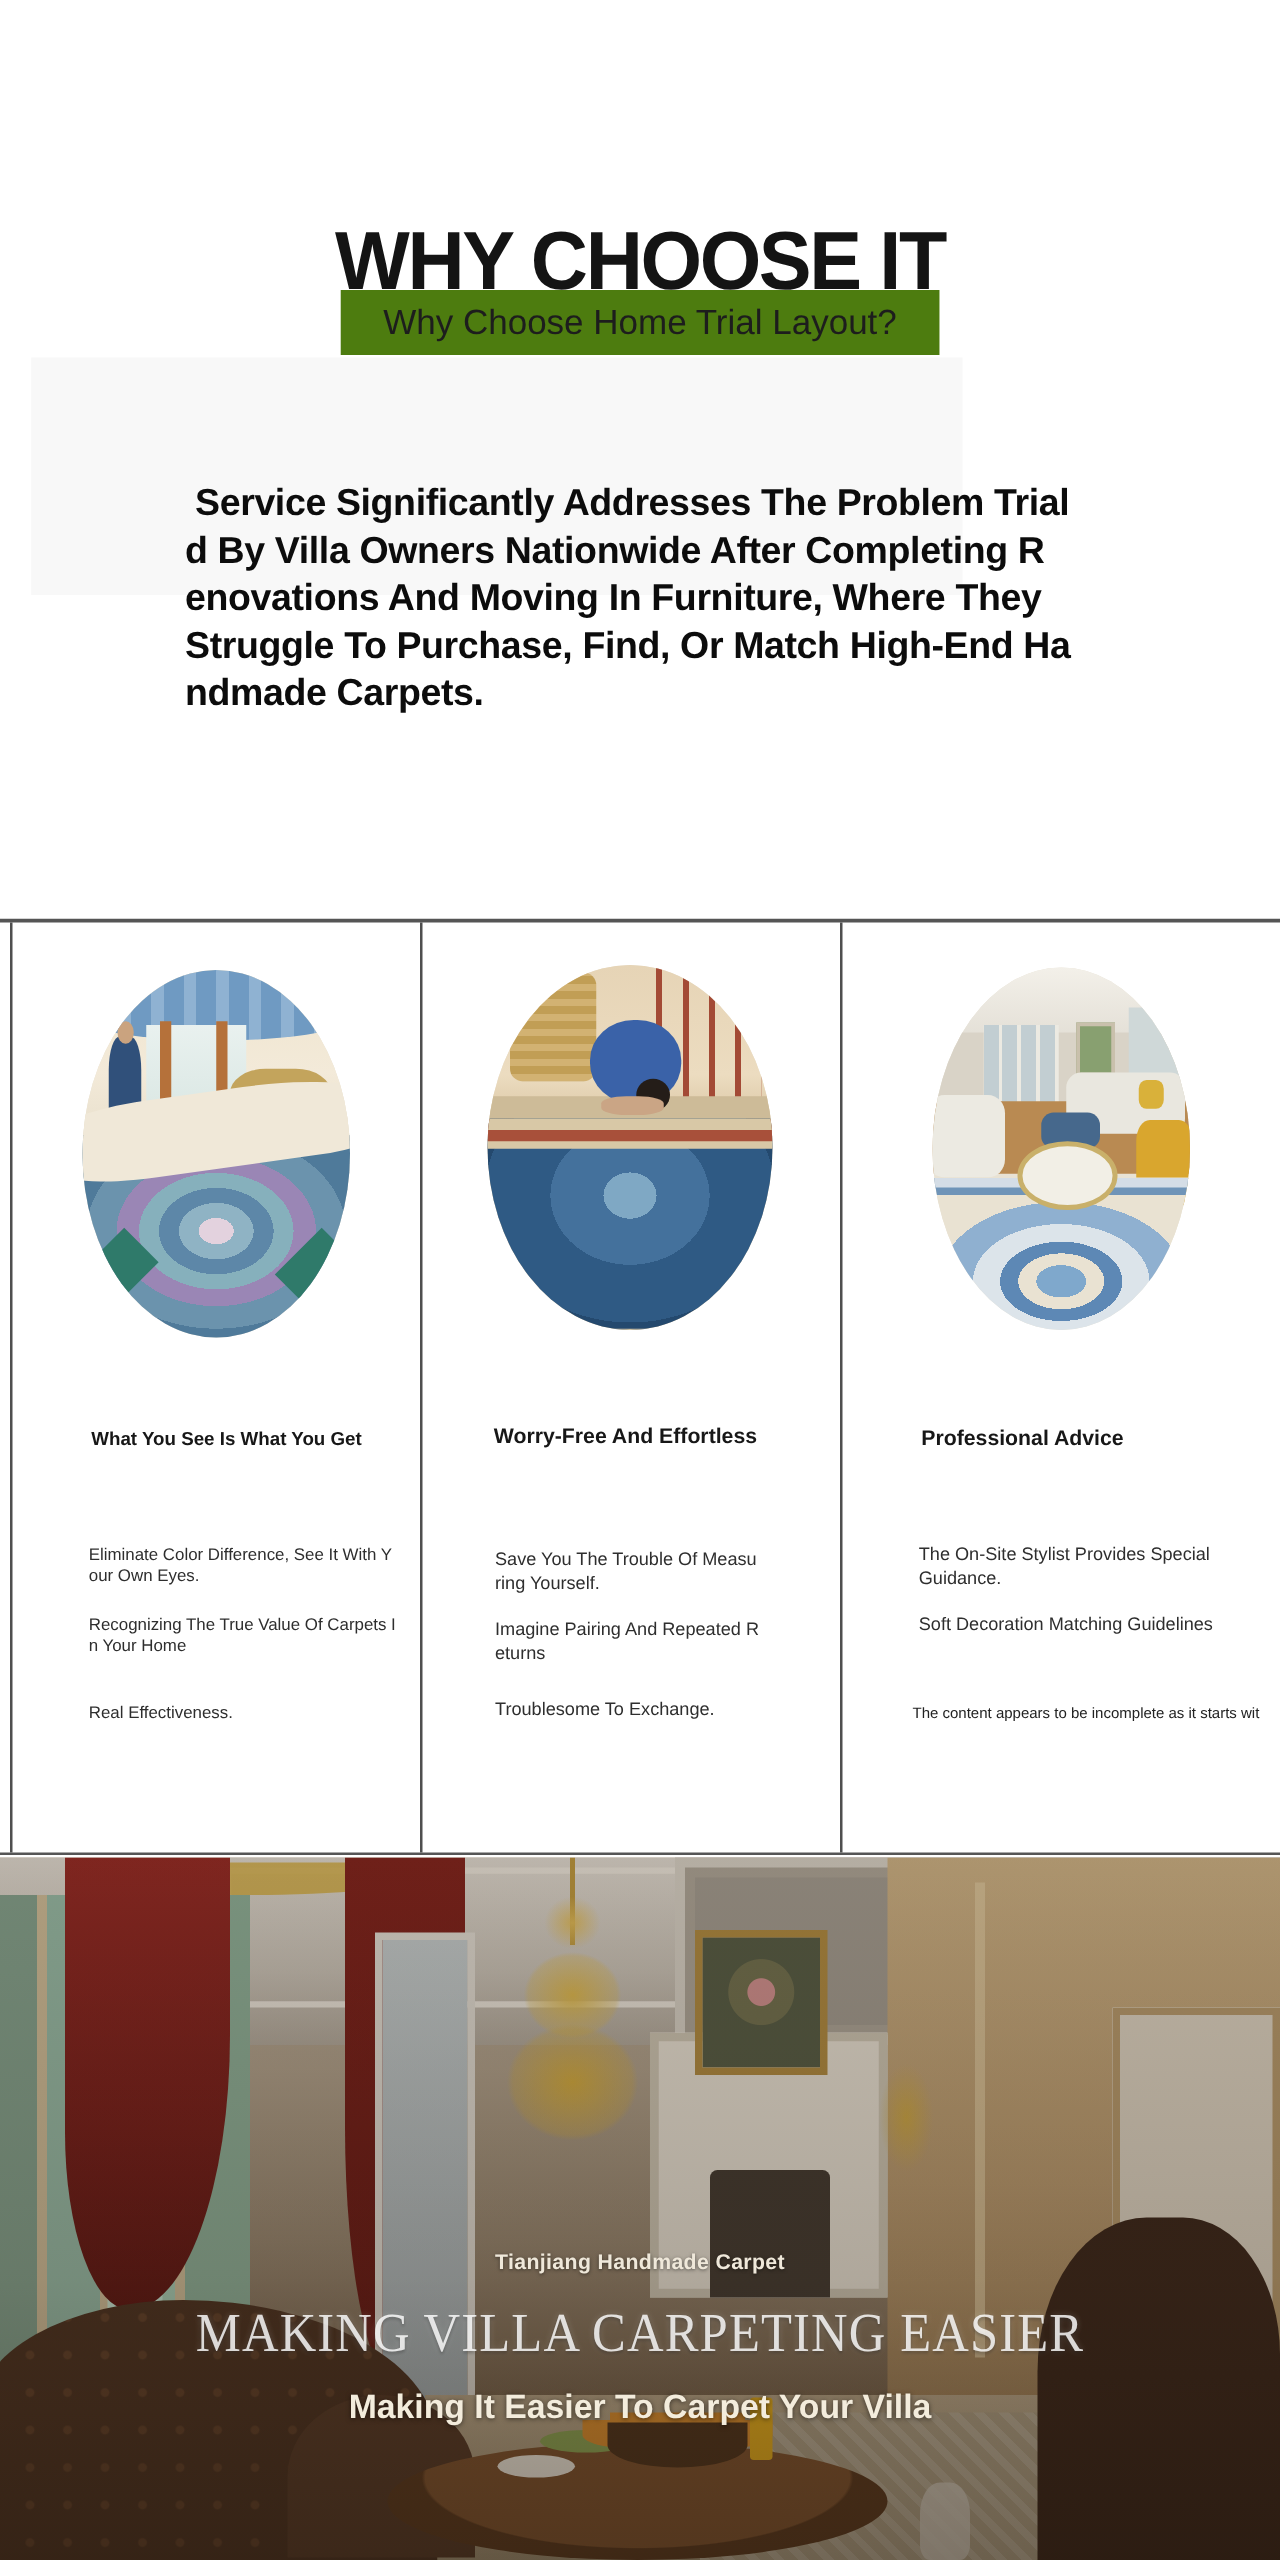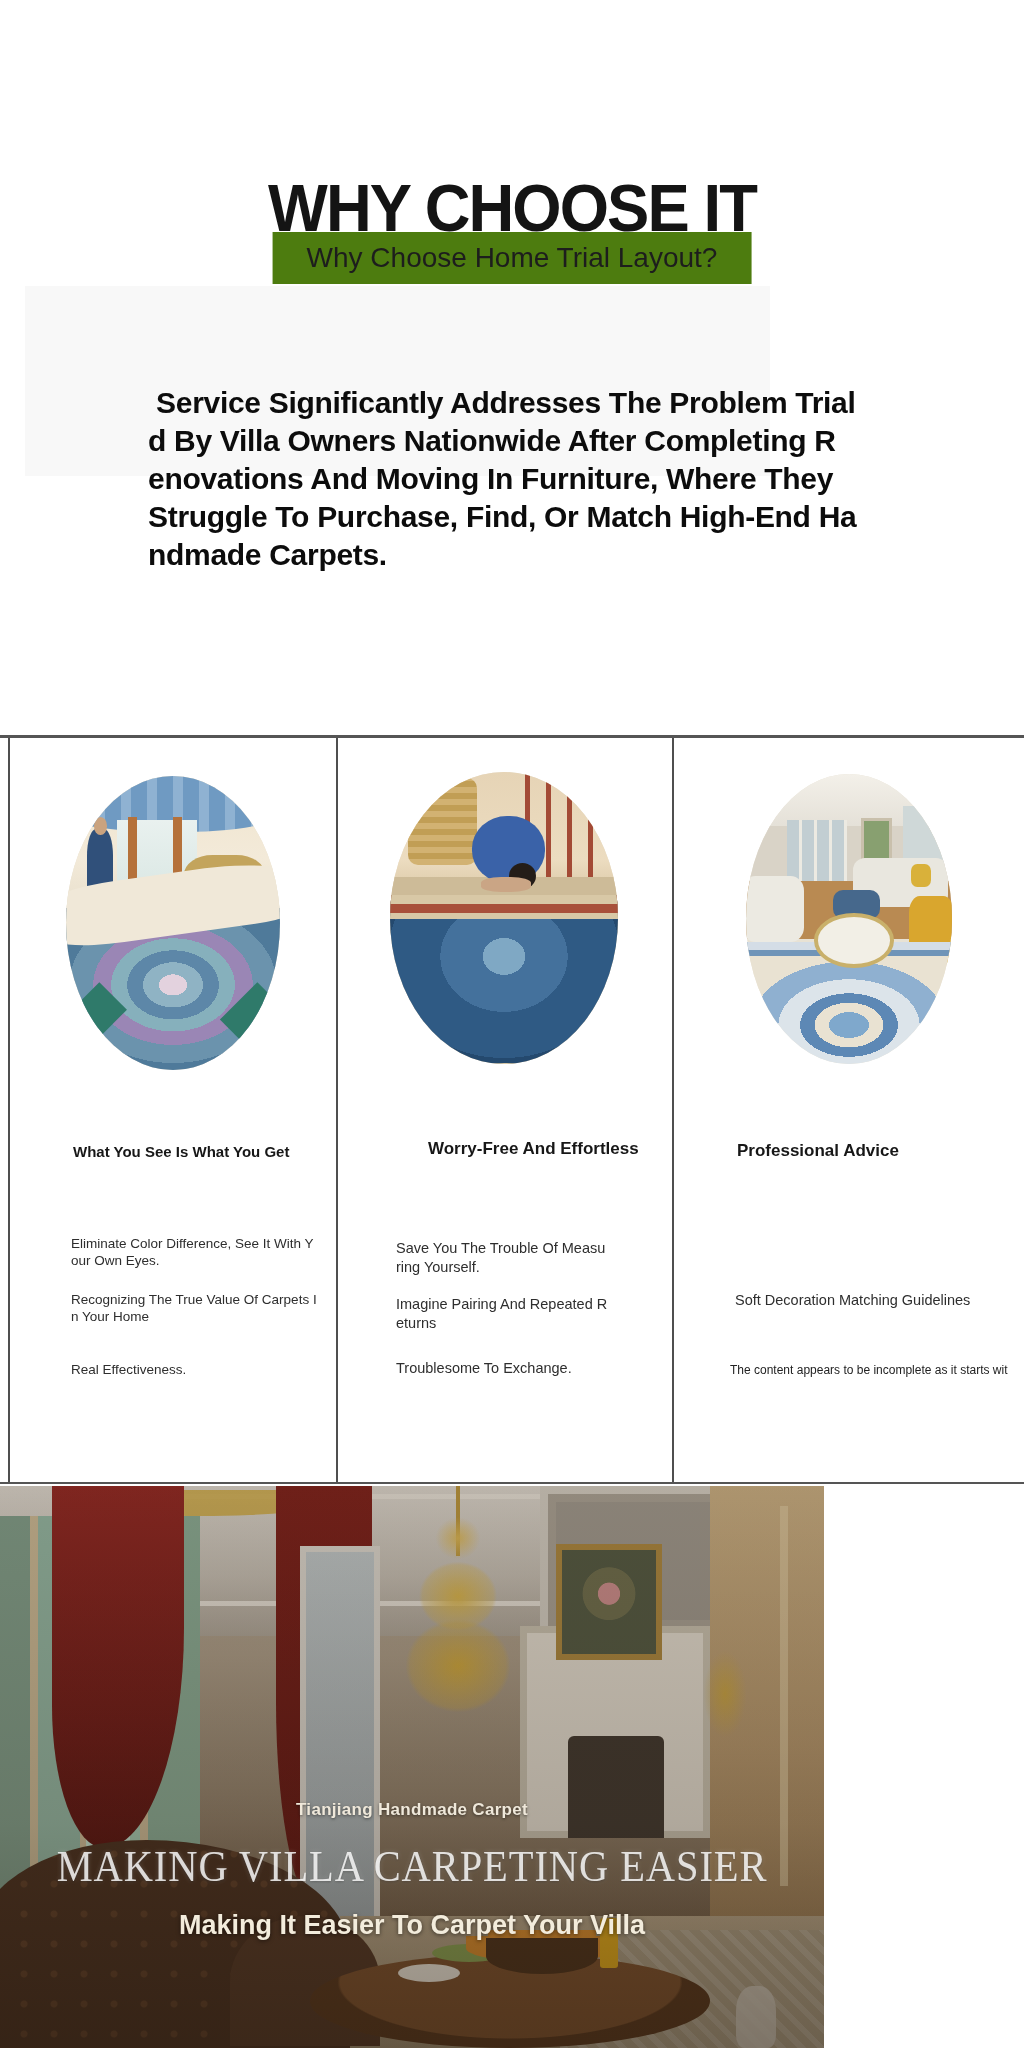--- a/index.html
+++ b/index.html
@@ -26,21 +26,21 @@
   .vl-0{left:8px}.vl-1{left:336px}.vl-2{left:672px}
 
   .oval{position:absolute;border-radius:50%;overflow:hidden;background:#e8e2d4;}
   .oval i{position:absolute;}
   .ov1{left:66px;top:38px;width:214px;height:294px;}
   .ov2{left:390px;top:34px;width:228px;height:292px;}
   .ov3{left:746px;top:36px;width:206px;height:290px;}
 
   .feat-head{position:absolute;font-weight:700;color:#171717;}
   .fh-0{left:73px;top:405px;font-size:15px;}
-  .fh-1{left:395px;top:401px;font-size:17px;margin-left:33px;}
+  .fh-1{left:395px;top:401px;font-size:17px;}
   .fh-2{left:737px;top:403px;font-size:17px;text-align:center;}
 
   .feat-point{position:absolute;color:#2e2e2e;word-break:break-all;line-height:1.28;}
   .c0{left:71px;width:246px;font-size:13.5px;}
   .c1{left:396px;width:212px;font-size:14.5px;}
   .c2{left:735px;width:236px;font-size:14.5px;}
   .p0-0{top:497px}.p0-1{top:553px}.p0-2{top:623px}
   .p1-0{top:501px}.p1-1{top:557px}.p1-2{top:621px}
   .p2-0{top:497px}.p2-1{top:553px}
   .p2-2{top:625px;left:730px;width:auto;font-size:12px;white-space:nowrap;color:#222;}
@@ -92,21 +92,21 @@
   .o3-pill{left:80%;top:31%;width:10%;height:8%;background:#d9b13a;border-radius:30%;}
   .o3-bench{left:42%;top:40%;width:23%;height:10%;background:#46688c;border-radius:10px;}
   .o3-chair{left:79%;top:42%;width:22%;height:24%;background:#d9a62e;border-radius:24%;}
   .o3-table{left:33%;top:48%;width:35%;height:16%;background:#f2efe6;border:4px solid #c9b06a;border-radius:50%;}
   .o3-carpet{left:-12%;top:58%;width:124%;height:52%;
     background:radial-gradient(ellipse at 50% 55%,#7fa8cc 0 11%,#e9e2d2 11% 19%,#5d88b5 19% 27%,
       #dce4ea 27% 39%,#8fb0d0 39% 54%,#e9e2d2 54%);
     box-shadow:inset 0 0 0 8px #d4dde6, inset 0 0 0 14px #6f94b8;}
 
   
-  .hero{position:absolute;left:0;top:1486px;width:824px;height:562px;overflow:hidden;
+  .hero{position:absolute;left:0;top:1486px;width:1024px;height:562px;overflow:hidden;
     background:linear-gradient(180deg,#b3a695 0%,#a89a86 30%,#8f7f6a 55%,#6e5a44 80%,#55412e 100%);}
   .h-ceil{left:0;top:0;width:1024px;height:150px;
     background:linear-gradient(180deg,#d8d3cb,#c2bcb2 60%,#aaa296);}
   .h-ceilfr{left:180px;top:8px;width:560px;height:112px;border:5px solid #e2ddd4;box-sizing:border-box;}
   .h-recess{left:540px;top:0;width:484px;height:150px;background:#9b958b;
     box-shadow:inset 0 0 0 8px #cfcac0, inset 0 0 0 16px #a59e92;}
   .h-winwall{left:0;top:30px;width:200px;height:470px;
     background:linear-gradient(90deg,#7c9a87 0 30px,#c7b693 30px 38px,#8fb3a0 38px 80px,
       #c7b693 80px 88px,#9fc4ad 88px 140px,#c7b693 140px 148px,#86a892 148px 200px);}
   .h-note{left:86px;top:306px;width:44px;height:64px;background:#bfe0d0;opacity:.85;}
@@ -230,20 +230,21 @@
       <i class="o3-floor"></i>
       <i class="o3-sofaL"></i>
       <i class="o3-sofaR"></i>
       <i class="o3-pill"></i>
       <i class="o3-bench"></i>
       <i class="o3-chair"></i>
       <i class="o3-carpet"></i>
       <i class="o3-table"></i>
     </div>
     <div class="feat-head fh-2">Professional Advice</div>
+    <div class="feat-point c2 p2-0">The On-Site Stylist Provides Special Guidance.</div>
     <div class="feat-point c2 p2-1">Soft Decoration Matching Guidelines</div>
     <div class="feat-point c2 p2-2">The content appears to be incomplete as it starts wit</div>
   </div>
 
   <div class="hero">
     <i class="h-ceil"></i>
     <i class="h-ceilfr"></i>
     <i class="h-recess"></i>
     <i class="h-winwall"></i>
     <i class="h-note"></i>

